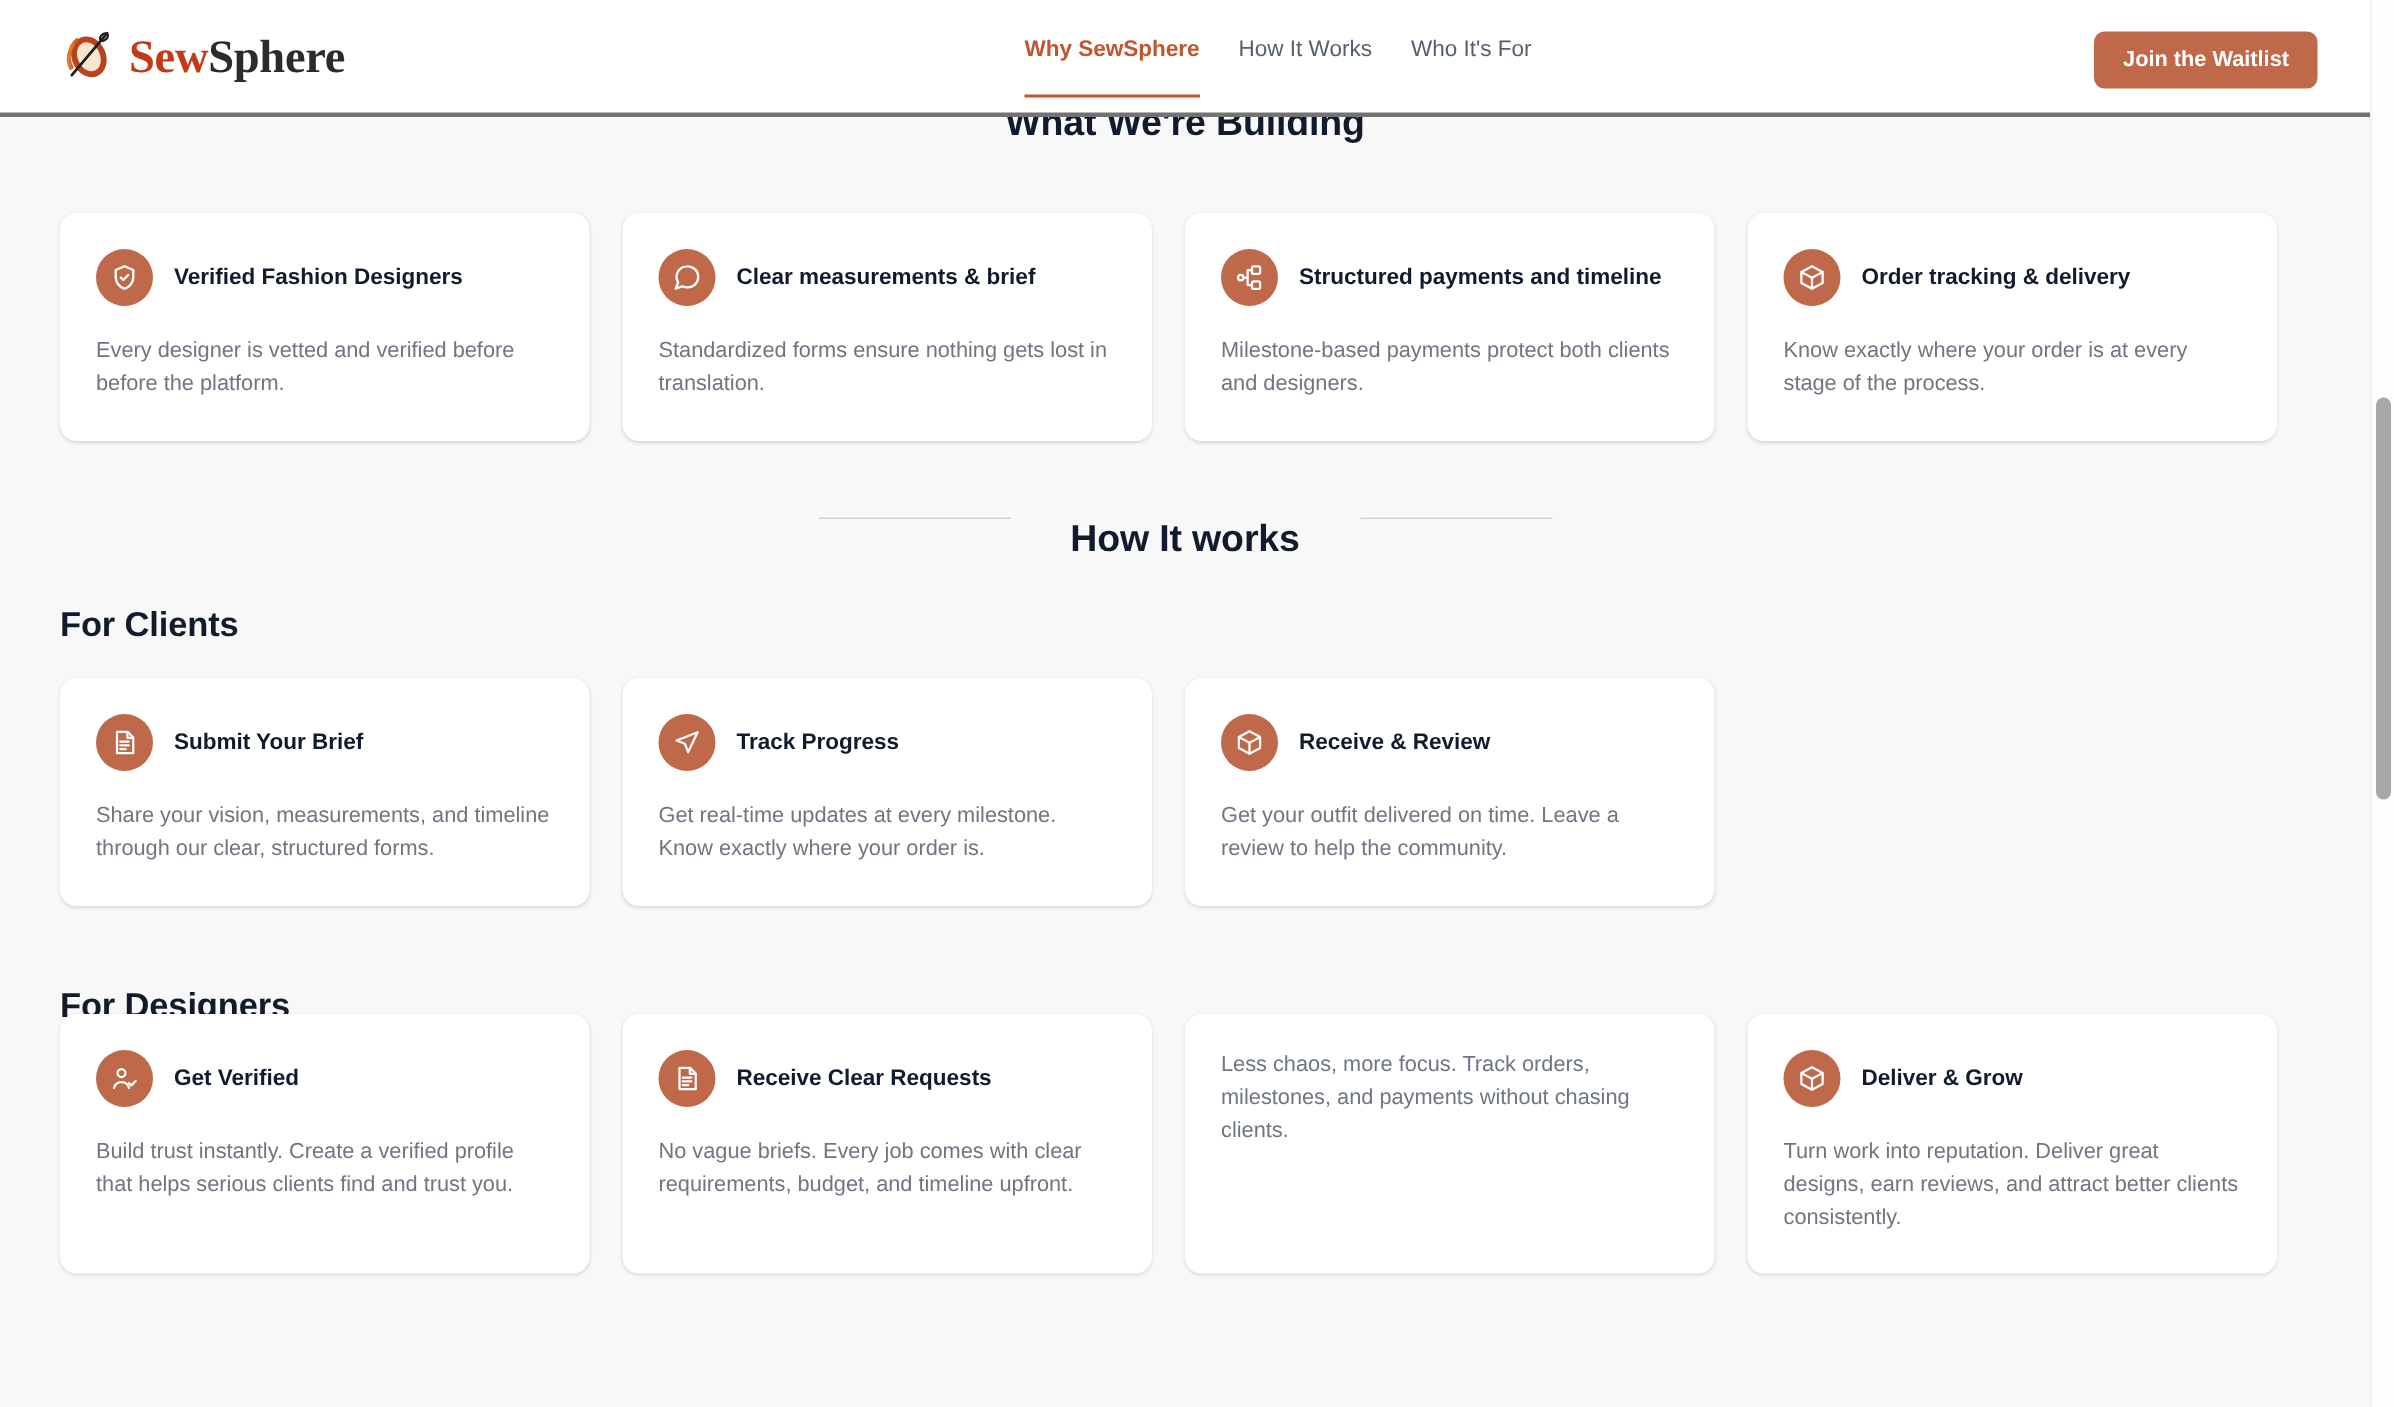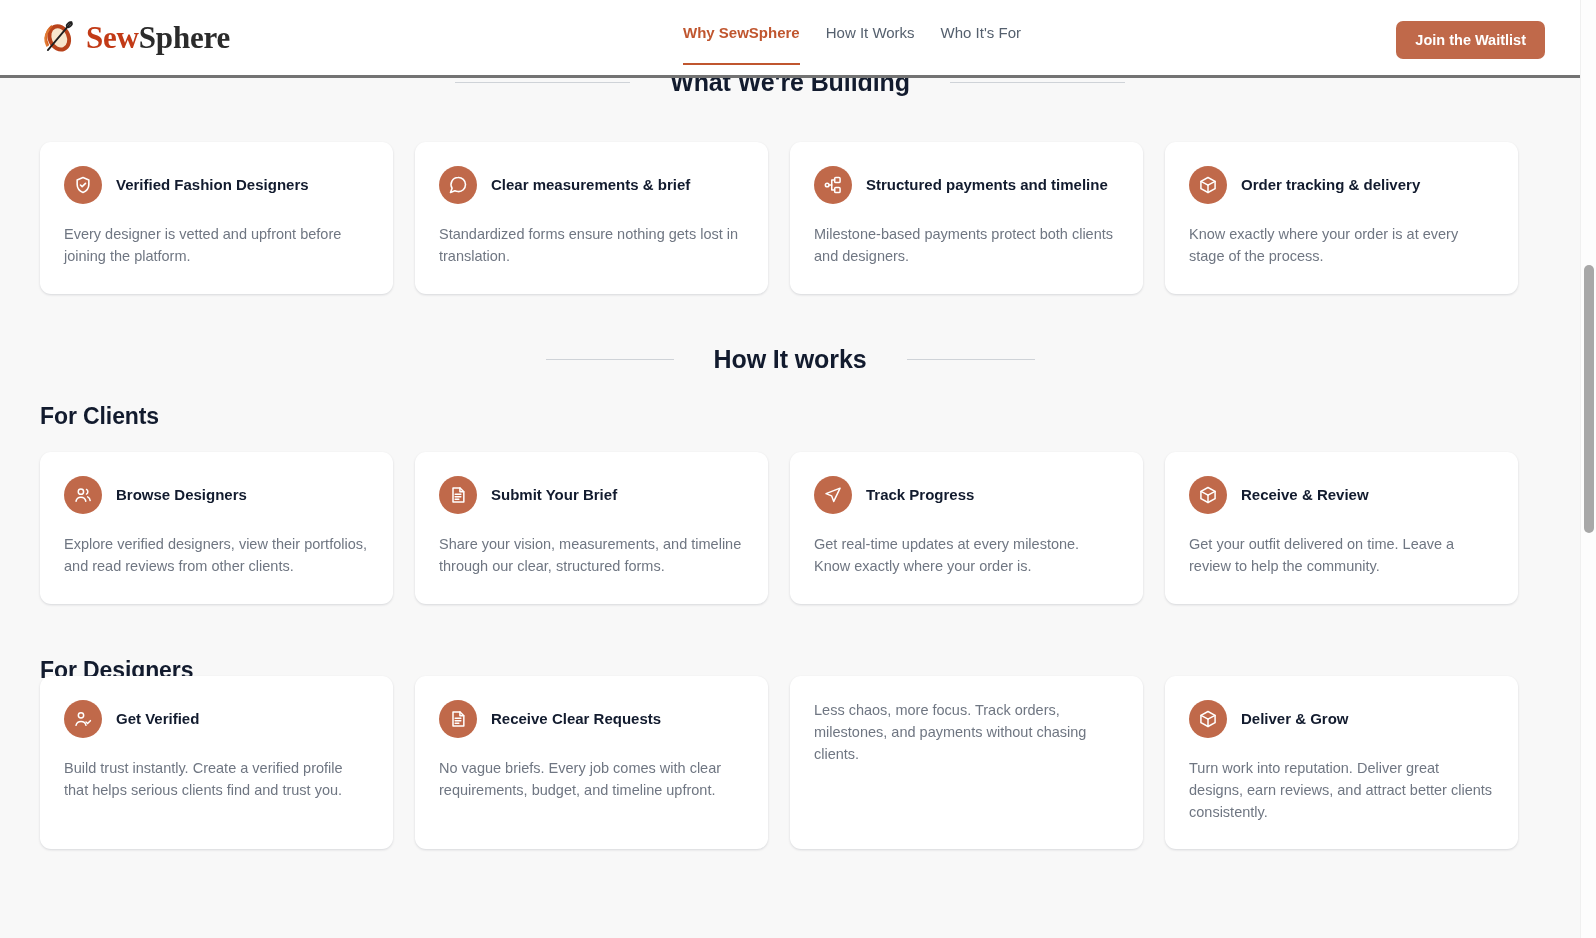--- a/index.html
+++ b/index.html
@@ -99,21 +99,21 @@
   .page {
     position: absolute;
     top: 0; left: 0;
     width: 1580px;
     height: 938px;
   }
 
   
   .section-title-row {
     display: flex;
-    align-items: center;
+    align-items: flex-start;
     justify-content: center;
     gap: 40px;
   }
   .section-rule {
     height: 1px;
     background: #cfd3d8;
     width: 160px;
   }
   .section-title {
     font-size: 25px;
@@ -236,21 +236,21 @@
     <div class="feature-card">
       <div class="card-head">
         <span class="card-icon">
           <svg width="20" height="20" viewBox="0 0 24 24" fill="none" stroke="#ffffff" stroke-width="1.9" stroke-linecap="round" stroke-linejoin="round">
             <path d="M12 3l7 3v5.5c0 4.4-3 7.9-7 9.5-4-1.6-7-5.1-7-9.5V6l7-3z"></path>
             <path d="M9 12l2 2 4-4"></path>
           </svg>
         </span>
         <span class="card-title">Verified Fashion Designers</span>
       </div>
-      <div class="card-body">Every designer is vetted and upfront before joining the platform.</div>
+      <div class="card-body">Every designer is vetted and verified before before the platform.</div>
     </div>
 
     <div class="feature-card">
       <div class="card-head">
         <span class="card-icon">
           <svg width="20" height="20" viewBox="0 0 24 24" fill="none" stroke="#ffffff" stroke-width="1.9" stroke-linecap="round" stroke-linejoin="round">
             <path d="M21 11.5a8.4 8.4 0 0 1-9 8.4 8.8 8.8 0 0 1-3.8-.9L3 21l1.9-5.1A8.4 8.4 0 0 1 12 3.1a8.4 8.4 0 0 1 9 8.4z"></path>
           </svg>
         </span>
         <span class="card-title">Clear measurements &amp; brief</span>
@@ -293,34 +293,20 @@
     <div class="section-title-row">
       <div class="section-rule"></div>
       <div class="section-title">How It works</div>
       <div class="section-rule"></div>
     </div>
   </div>
 
   <div class="group-heading" style="top:403px;">For Clients</div>
 
   <div class="card-grid" style="top:452px;">
-    <div class="feature-card">
-      <div class="card-head">
-        <span class="card-icon">
-          <svg width="20" height="20" viewBox="0 0 24 24" fill="none" stroke="#ffffff" stroke-width="1.8" stroke-linecap="round" stroke-linejoin="round">
-            <circle cx="9.5" cy="8" r="3.2"></circle>
-            <path d="M3.6 19.5a6 6 0 0 1 11.8 0"></path>
-            <path d="M16.2 5.3a3.2 3.2 0 0 1 0 5.6"></path>
-            <path d="M17.6 14.2a5.5 5.5 0 0 1 3 4.5"></path>
-          </svg>
-        </span>
-        <span class="card-title">Browse Designers</span>
-      </div>
-      <div class="card-body">Explore verified designers, view their portfolios, and read reviews from other clients.</div>
-    </div>
 
     <div class="feature-card">
       <div class="card-head">
         <span class="card-icon">
           <svg width="20" height="20" viewBox="0 0 24 24" fill="none" stroke="#ffffff" stroke-width="1.8" stroke-linecap="round" stroke-linejoin="round">
             <path d="M6 3.5h8.5L19 8v12.5H6z"></path>
             <path d="M14.3 3.6V8.2H18.8"></path>
             <path d="M8.6 11.2h6.8M8.6 14.2h6.8M8.6 17.2h4.4"></path>
           </svg>
         </span>

